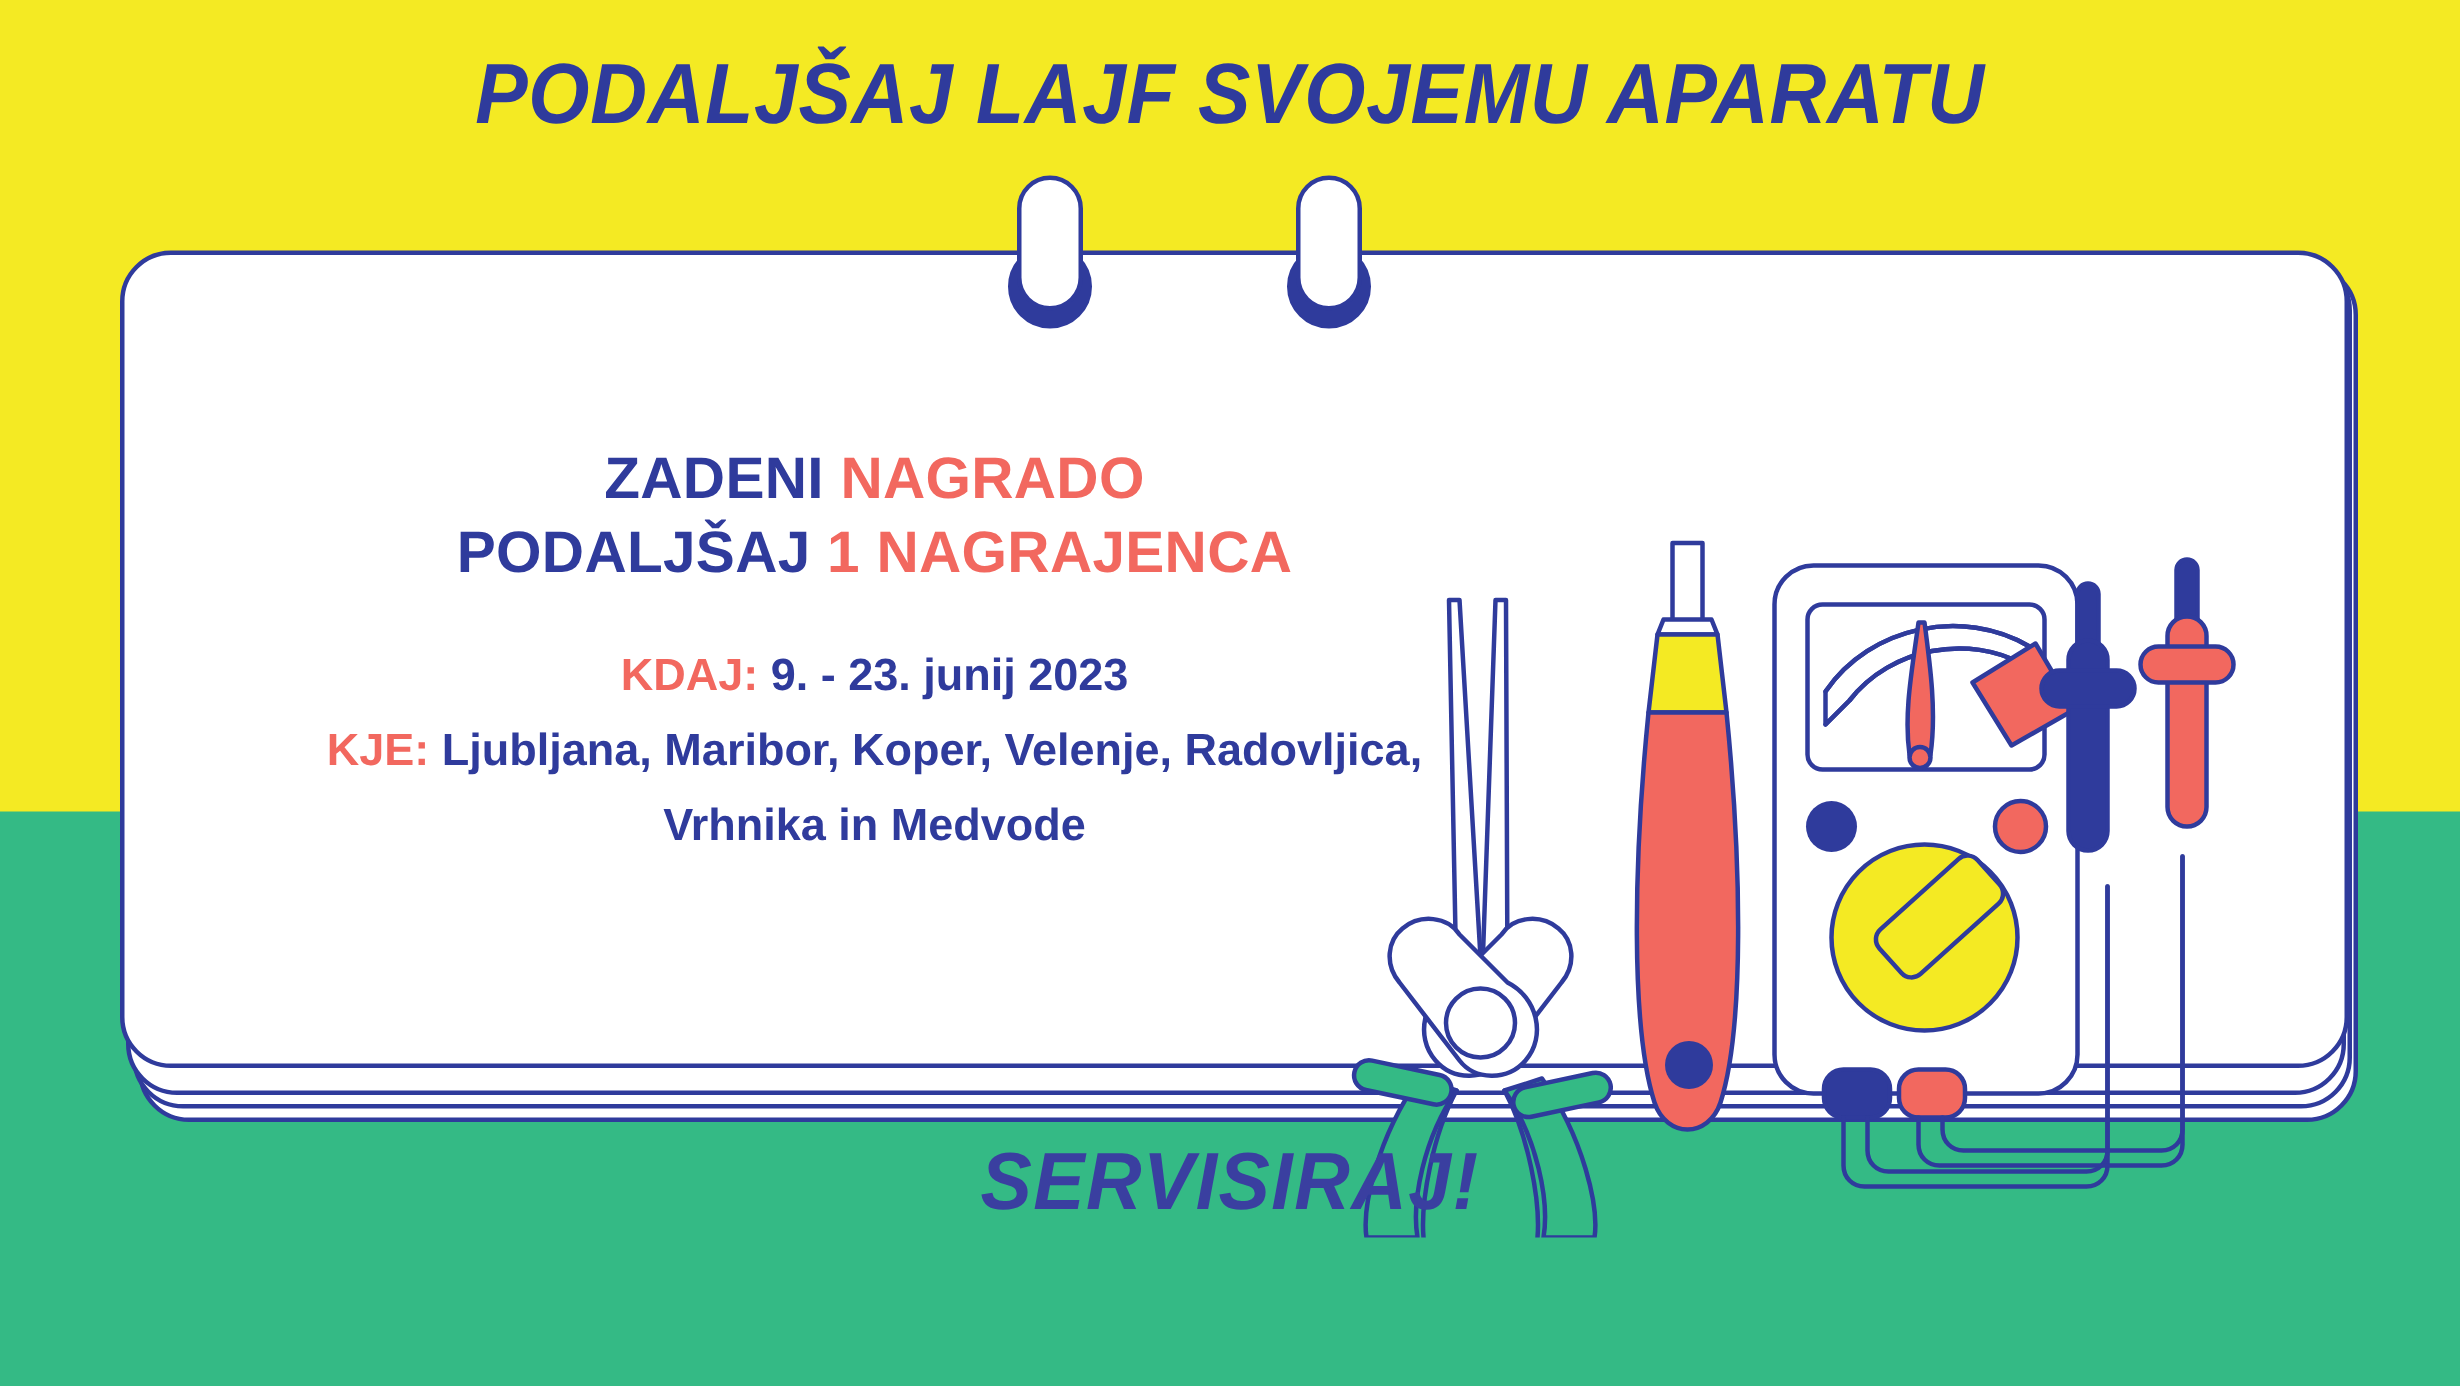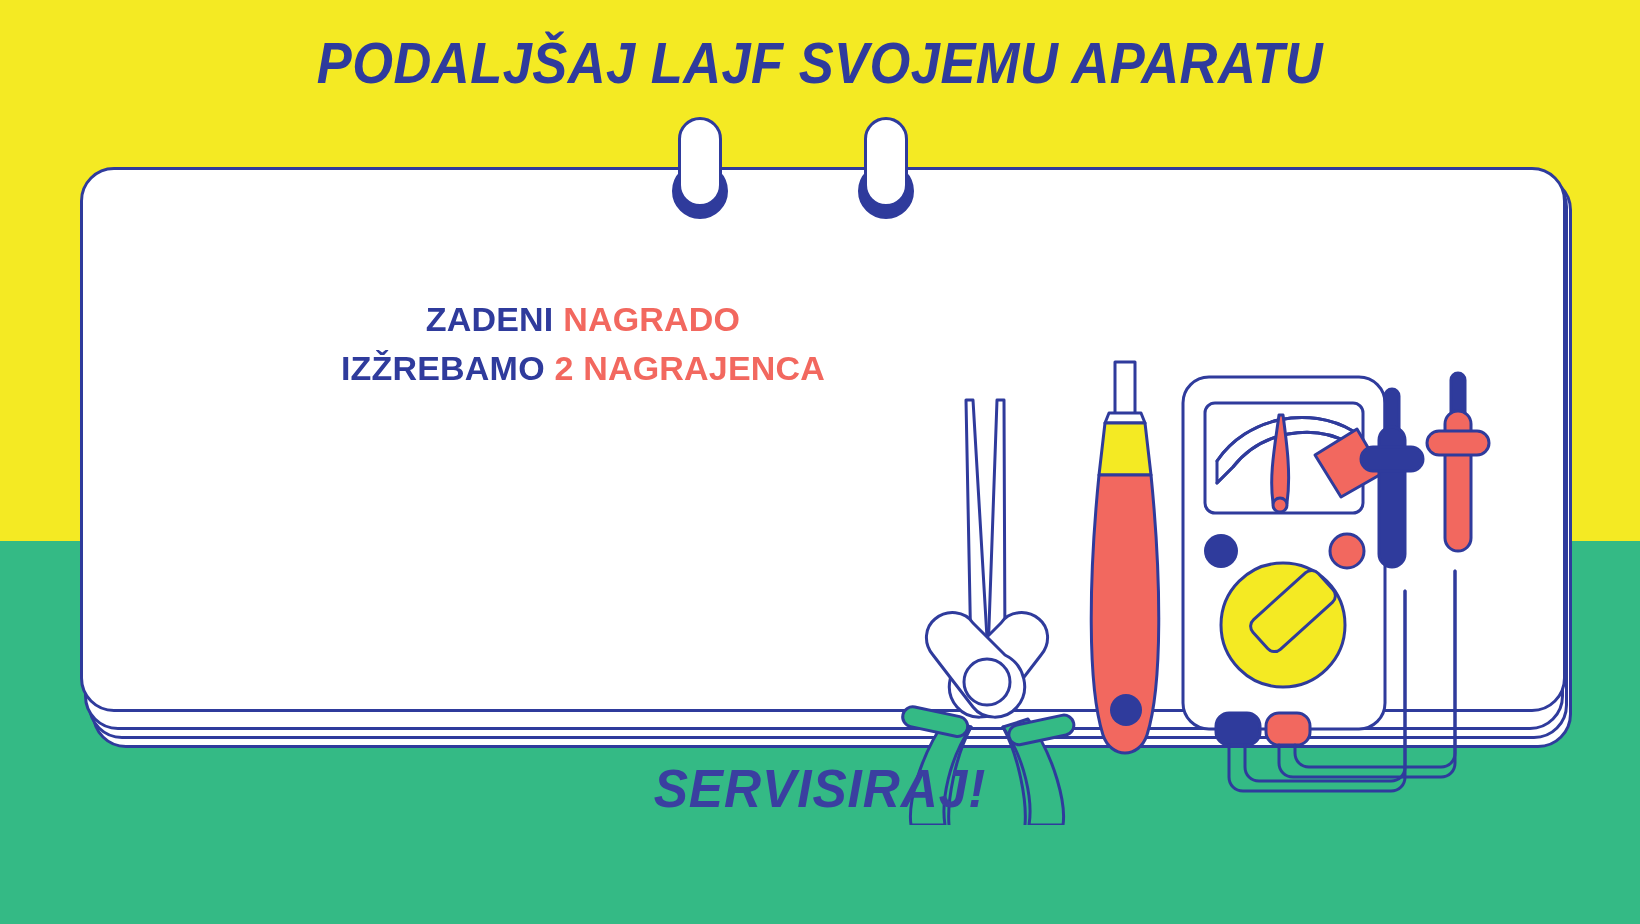--- a/index.html
+++ b/index.html
@@ -51,21 +51,21 @@
   .footline{
     position:absolute;left:0;top:757px;width:1640px;text-align:center;
     font-size:54px;font-weight:bold;font-style:italic;
     color:#3A3FA0;letter-spacing:1px;
     transform:scaleX(0.95);
   }
 
   
   .copy{position:absolute;left:120px;top:125px;width:760px;text-align:center;}
   .promo-line{
-    font-size:34px;font-weight:bold;color:#2F3B9C;
+    font-size:39px;font-weight:bold;color:#2F3B9C;
     line-height:49px;letter-spacing:0.2px;white-space:nowrap;
   }
   .hl{color:#F2685F;}
   .meta{margin-top:33px;}
   .meta-line{
     font-size:30px;font-weight:bold;color:#2F3B9C;
     line-height:50px;white-space:nowrap;
   }
   .meta-line .lbl{color:#F2685F;}
   .meta-wrap{white-space:normal;}
@@ -88,23 +88,31 @@
   <div class="card-stack stack2"></div>
   <div class="card-stack stack1"></div>
 
   <div class="card">
 
     <div class="copy">
       <div class="promo-line">
         <span>ZADENI </span><span class="hl">NAGRADO</span>
       </div>
       <div class="promo-line">
-        <span>IZŽREBAMO </span><span class="hl">2 NAGRAJENCA</span>
+        <span>PODALJŠAJ </span><span class="hl">1 NAGRAJENCA</span>
       </div>
 
+      <div class="meta">
+        <div class="meta-line">
+          <span class="lbl">KDAJ:</span><span> 9. - 23. junij 2023</span>
+        </div>
+        <div class="meta-line meta-wrap">
+          <span class="lbl">KJE:</span><span> Ljubljana, Maribor, Koper, Velenje, Radovljica, Vrhnika in Medvode</span>
+        </div>
+      </div>
     </div>
 
     <div class="art">
       <svg width="620" height="470" viewBox="0 0 620 470" fill="none" xmlns="http://www.w3.org/2000/svg">
 
         <g stroke="#2F3B9C" stroke-width="3" stroke-linejoin="round" stroke-linecap="round">
 
           <path d="M83 45 L90 45 L105 300 L88 302 Z" fill="#ffffff"></path>
           <path d="M114 45 L121 45 L122 302 L105 300 Z" fill="#ffffff"></path>
 

